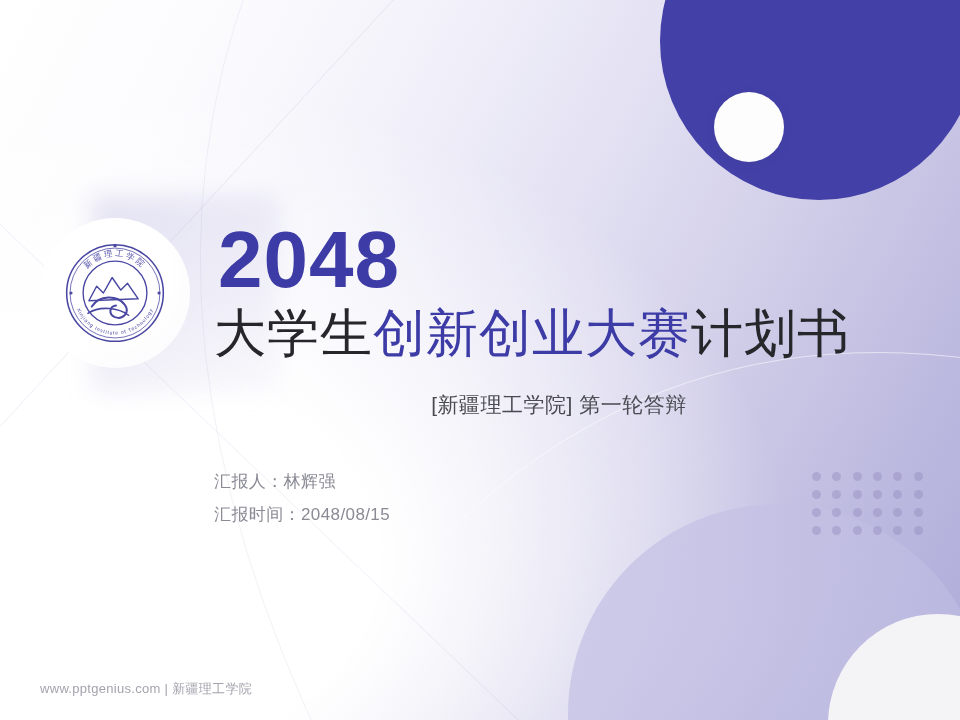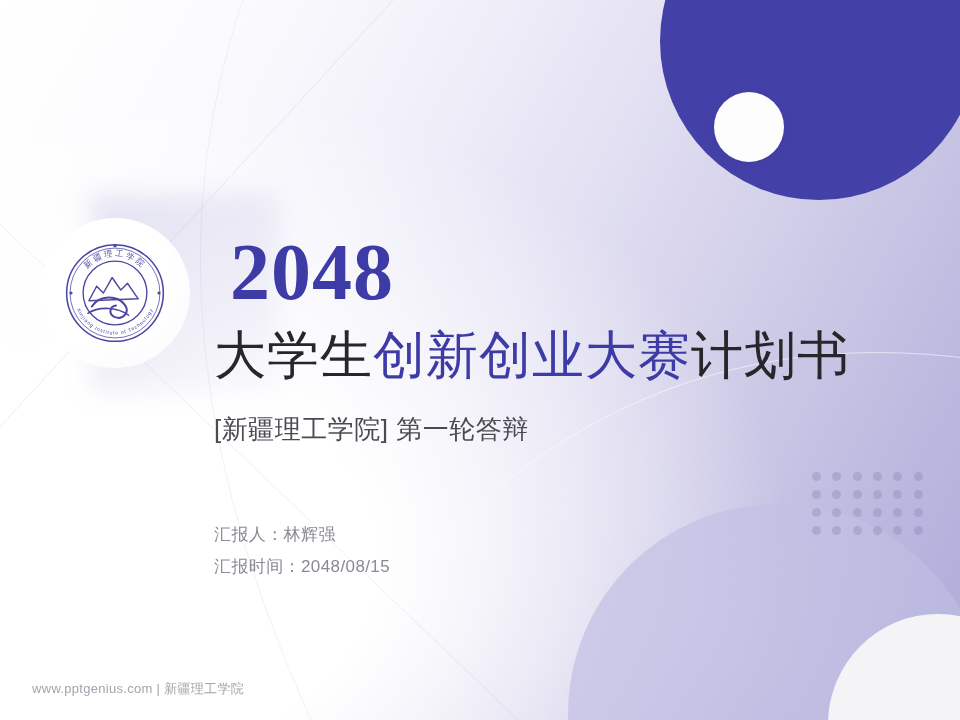--- a/index.html
+++ b/index.html
@@ -121,57 +121,57 @@
     top: 218px;
     width: 690px;
   }
 
   #year {
     font-size: 80px;
     font-weight: bold;
     line-height: 0.96;
     letter-spacing: 1px;
     color: #3d3ba6;
-    margin: 16px;
-    font-family: Liberation Serif, serif;
+    margin: 4px;
   }
 
   #main-title {
     margin: 6px 0 0 0;
     font-size: 52px;
     font-weight: normal;
     line-height: 1.08;
     letter-spacing: 1px;
     white-space: nowrap;
     color: #26262b;
   }
   #main-title .accent { color: #3d3ba6; }
 
   #subtitle {
     margin: 30px 0 0 0;
-    font-size: 26px;
+    font-size: 21px;
     line-height: 1.3;
     color: #4a4a52;
     letter-spacing: 0.5px;
+    text-align: center;
   }
 
   #meta {
-    margin-top: 76px;
+    margin-top: 52px;
   }
   #meta p {
     margin: 0 0 8px 0;
     font-size: 17px;
     line-height: 1.45;
     color: #8a8a95;
     letter-spacing: 0.4px;
   }
 
   #footer {
     position: absolute;
-    left: 32px;
+    left: 40px;
     bottom: 22px;
     font-size: 13px;
     color: #a3a3ad;
     letter-spacing: 0.3px;
     text-align: right;
   }
 </style>
 </head>
 <body>
 

